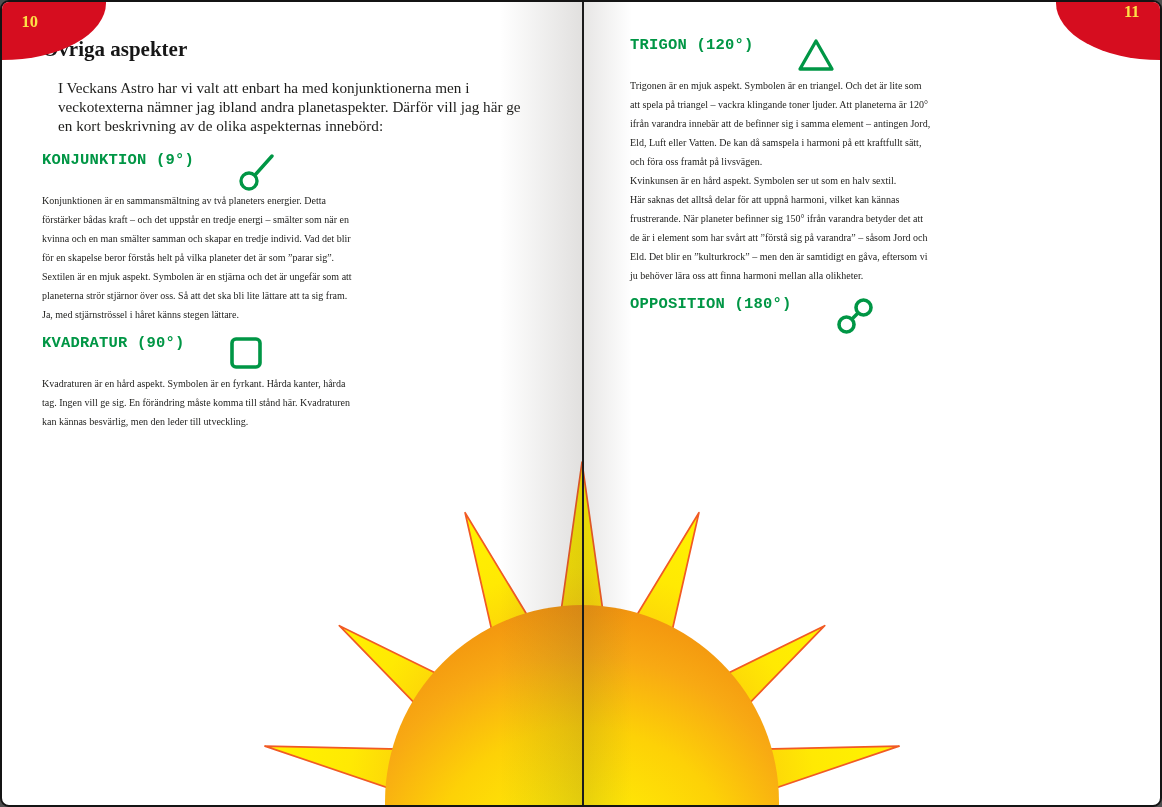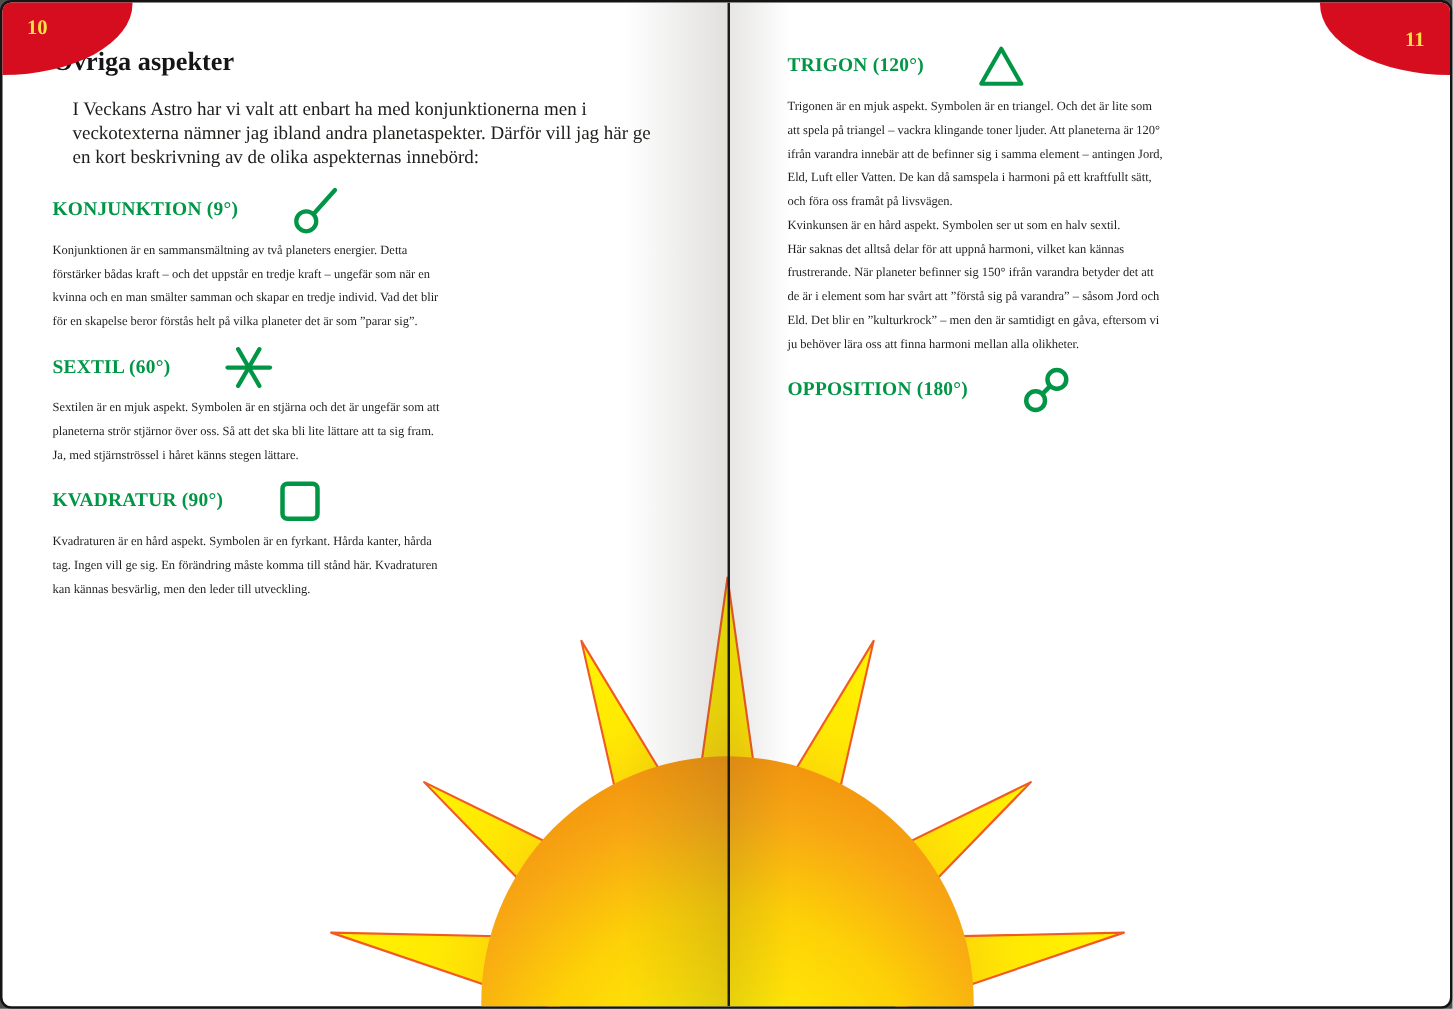--- a/index.html
+++ b/index.html
@@ -21,41 +21,41 @@
   .page-col{position:absolute;top:0;width:506px;padding-top:34px;color:#1d1d1b;}
   .page-col.left{left:40px;}
   .page-col.right{left:628px;}
   .page-title{
     font-size:21px;font-weight:bold;line-height:26px;margin:0 0 12px 0;color:#161616;
   }
   .intro{
     font-size:15.2px;line-height:19px;margin:16px;white-space:pre-line;
   }
   .section-head{
-    display:flex;align-items:center;height:34px;margin:10px 0 6px 0;
+    display:flex;align-items:flex-start;height:34px;margin:10px 0 6px 0;font-family:Liberation Mono, monospace;
   }
   .section-head .head-label{
     color:#009645;font-weight:bold;font-size:15.5px;letter-spacing:.2px;
   }
   .section-head .glyph{margin-left:42px;display:block;}
   .body-text{
     font-size:10px;line-height:19px;margin:0;white-space:pre-line;
   }
   
   .badge{
     position:absolute;background:#d60d1f;border-radius:50%;z-index:6;
   }
   .badge.tl{left:-104px;top:-56px;width:208px;height:114px;}
   .badge.tr{right:-104px;top:-56px;width:208px;height:114px;}
   .badge .num{
     position:absolute;color:#fde047;font-weight:bold;font-size:16.5px;
     font-family:"Liberation Serif",serif;
   }
   .badge.tl .num{right:68px;bottom:28px;}
-  .badge.tr .num{left:68px;bottom:18px;}
+  .badge.tr .num{left:68px;bottom:38px;}
   
   .gutter-shade-left{
     position:absolute;top:0;left:498px;width:82px;height:100%;
     background:linear-gradient(90deg, rgba(70,62,55,0) 0%, rgba(70,62,55,0.16) 100%);
     pointer-events:none;z-index:4;
   }
   .gutter-shade-right{
     position:absolute;top:0;left:582px;width:48px;height:100%;
     background:linear-gradient(90deg, rgba(70,62,55,0.13) 0%, rgba(70,62,55,0) 100%);
     pointer-events:none;z-index:4;
@@ -109,34 +109,24 @@
     <div class="section-head">
       <span class="head-label">KONJUNKTION (9°)</span>
       <svg class="glyph" width="40" height="42" viewBox="0 0 40 42">
         <g stroke="#009645" stroke-width="3.4" fill="none" stroke-linecap="round">
           <circle cx="13" cy="30" r="8"></circle>
           <line x1="19" y1="24" x2="36" y2="5"></line>
         </g>
       </svg>
     </div>
     <p class="body-text">Konjunktionen är en sammansmältning av två planeters energier. Detta
-förstärker bådas kraft – och det uppstår en tredje kraft – ungefär som när en
+förstärker bådas kraft – och det uppstår en tredje energi – smälter som när en
 kvinna och en man smälter samman och skapar en tredje individ. Vad det blir
 för en skapelse beror förstås helt på vilka planeter det är som ”parar sig”.</p>
 
-    <div class="section-head">
-      <span class="head-label">SEXTIL (60°)</span>
-      <svg class="glyph" width="42" height="42" viewBox="0 0 42 42">
-        <g stroke="#009645" stroke-width="3.4" stroke-linecap="round">
-          <line x1="4" y1="21" x2="38" y2="21"></line>
-          <line x1="12.5" y1="6.3" x2="29.5" y2="35.7"></line>
-          <line x1="29.5" y1="6.3" x2="12.5" y2="35.7"></line>
-        </g>
-      </svg>
-    </div>
     <p class="body-text">Sextilen är en mjuk aspekt. Symbolen är en stjärna och det är ungefär som att
 planeterna strör stjärnor över oss. Så att det ska bli lite lättare att ta sig fram.
 Ja, med stjärnströssel i håret känns stegen lättare.</p>
 
     <div class="section-head">
       <span class="head-label">KVADRATUR (90°)</span>
       <svg class="glyph" width="38" height="38" viewBox="0 0 38 38">
         <rect x="5" y="5" width="28" height="28" rx="4" fill="none" stroke="#009645" stroke-width="3.6"></rect>
       </svg>
     </div>

